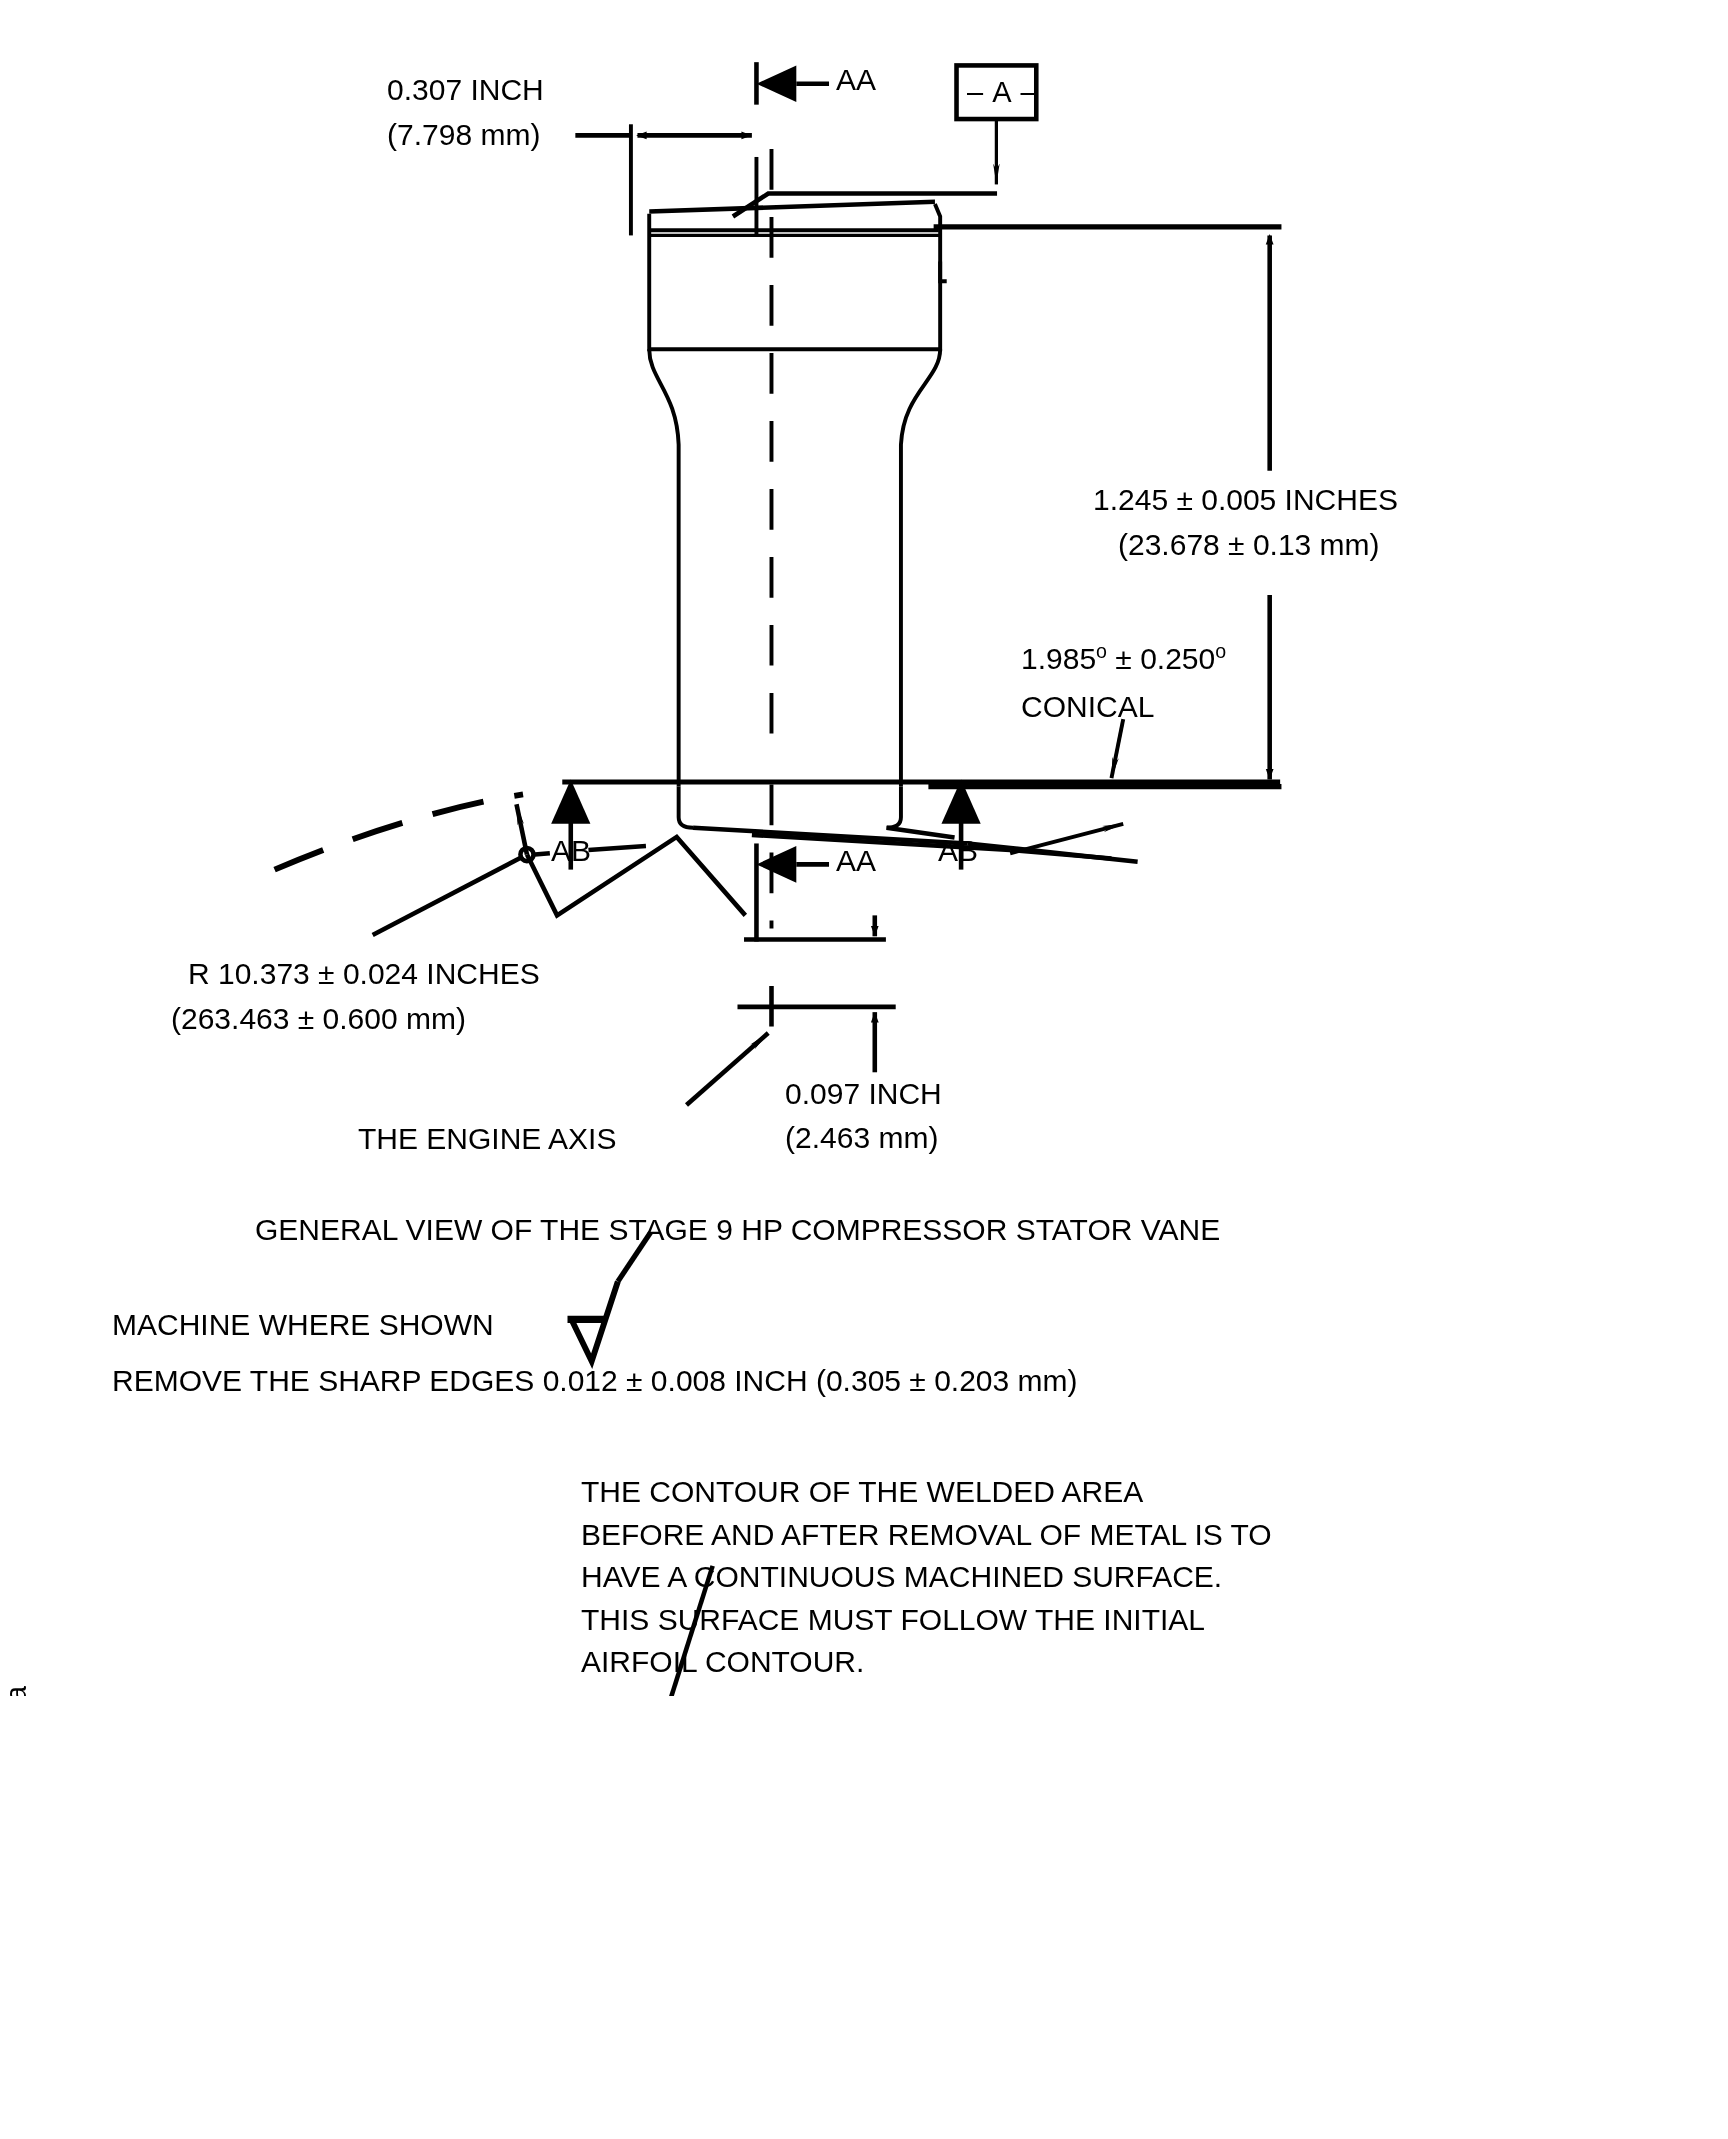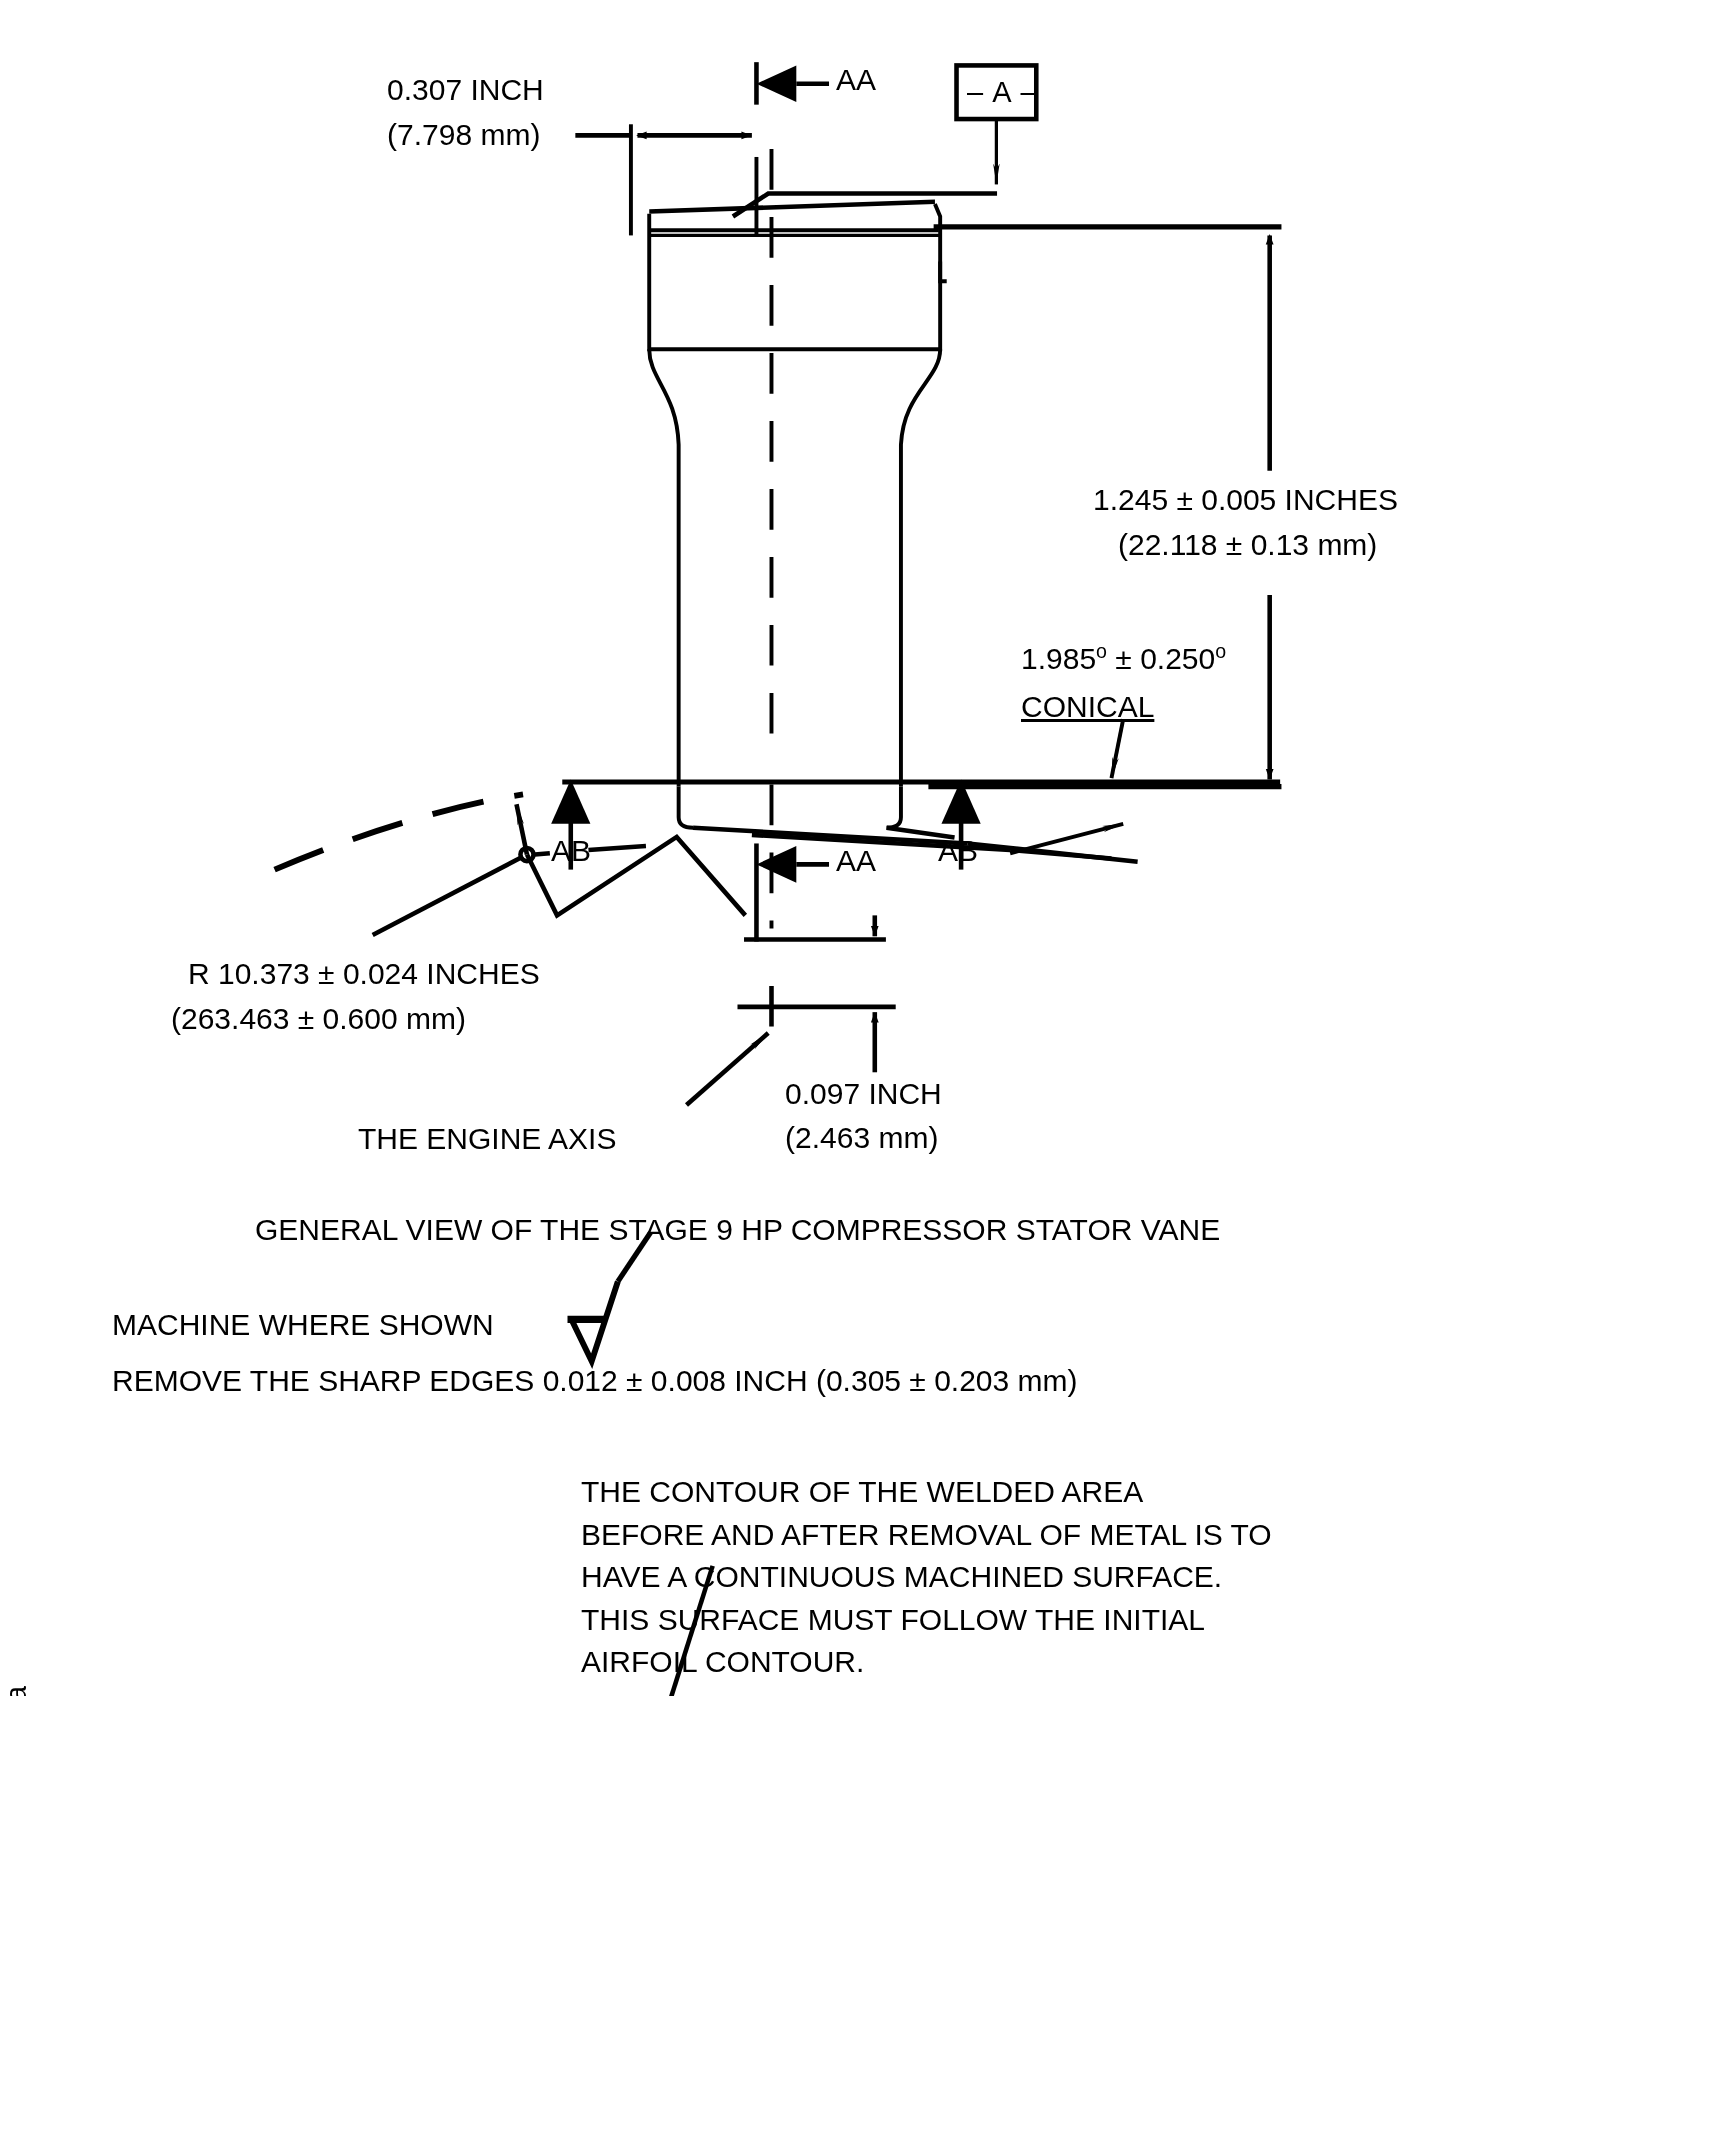--- a/index.html
+++ b/index.html
@@ -238,24 +238,24 @@
   </svg>
 
   <div class="txt t-dim" style="left:387px; top:75px;">0.307 INCH</div>
   <div class="txt t-dim" style="left:387px; top:120px;">(7.798 mm)</div>
 
   <div class="txt t-mark" style="left:836px; top:65px;">AA</div>
 
   <div class="txt t-datum" style="left:967px; top:78px;">– A –</div>
 
   <div class="txt t-dim" style="left:1093px; top:485px;">1.245 ± 0.005 INCHES</div>
-  <div class="txt t-dim" style="left:1118px; top:530px;">(22.118 ± 0.13 mm)</div>
+  <div class="txt t-dim" style="left:1118px; top:530px;">(23.678 ± 0.13 mm)</div>
 
   <div class="txt t-dim" style="left:1021px; top:644px;"><span>1.985</span><span class="deg">o</span> <span>± 0.250</span><span class="deg">o</span></div>
-  <div class="txt t-dim" style="left:1021px; top:692px;text-decoration:underline;">CONICAL</div>
+  <div class="txt t-dim" style="left:1021px; top:692px;">CONICAL</div>
 
   <div class="txt t-mark" style="left:551px; top:836px;">AB</div>
   <div class="txt t-mark" style="left:938px; top:836px;">AB</div>
 
   <div class="txt t-mark" style="left:836px; top:846px;">AA</div>
 
   <div class="txt t-dim" style="left:188px; top:959px;">R 10.373 ± 0.024 INCHES</div>
   <div class="txt t-dim" style="left:171px; top:1004px;">(263.463 ± 0.600 mm)</div>
 
   <div class="txt t-dim" style="left:358px; top:1124px;">THE ENGINE AXIS</div>

